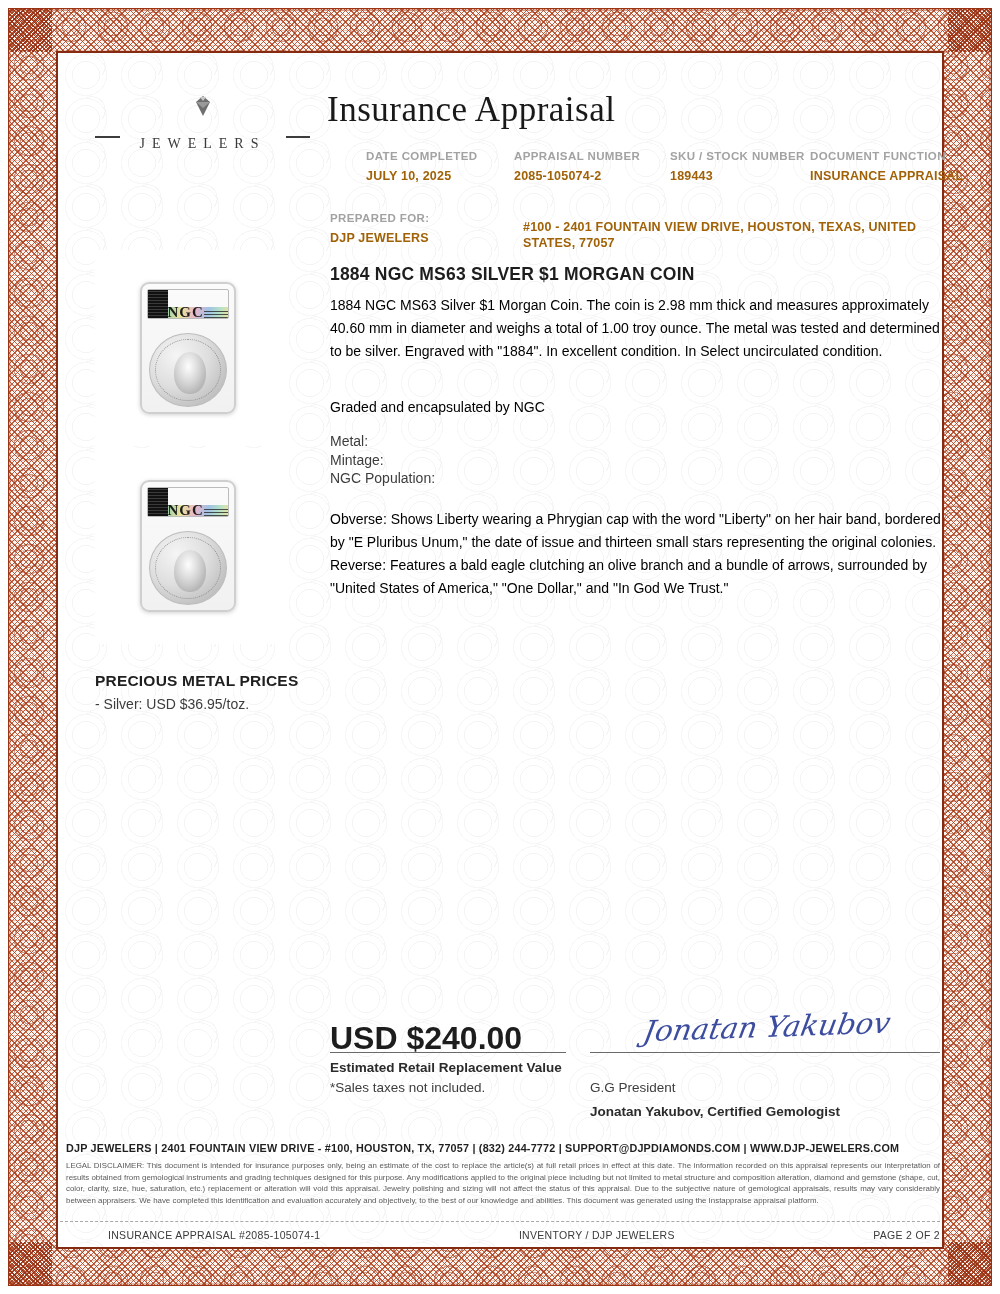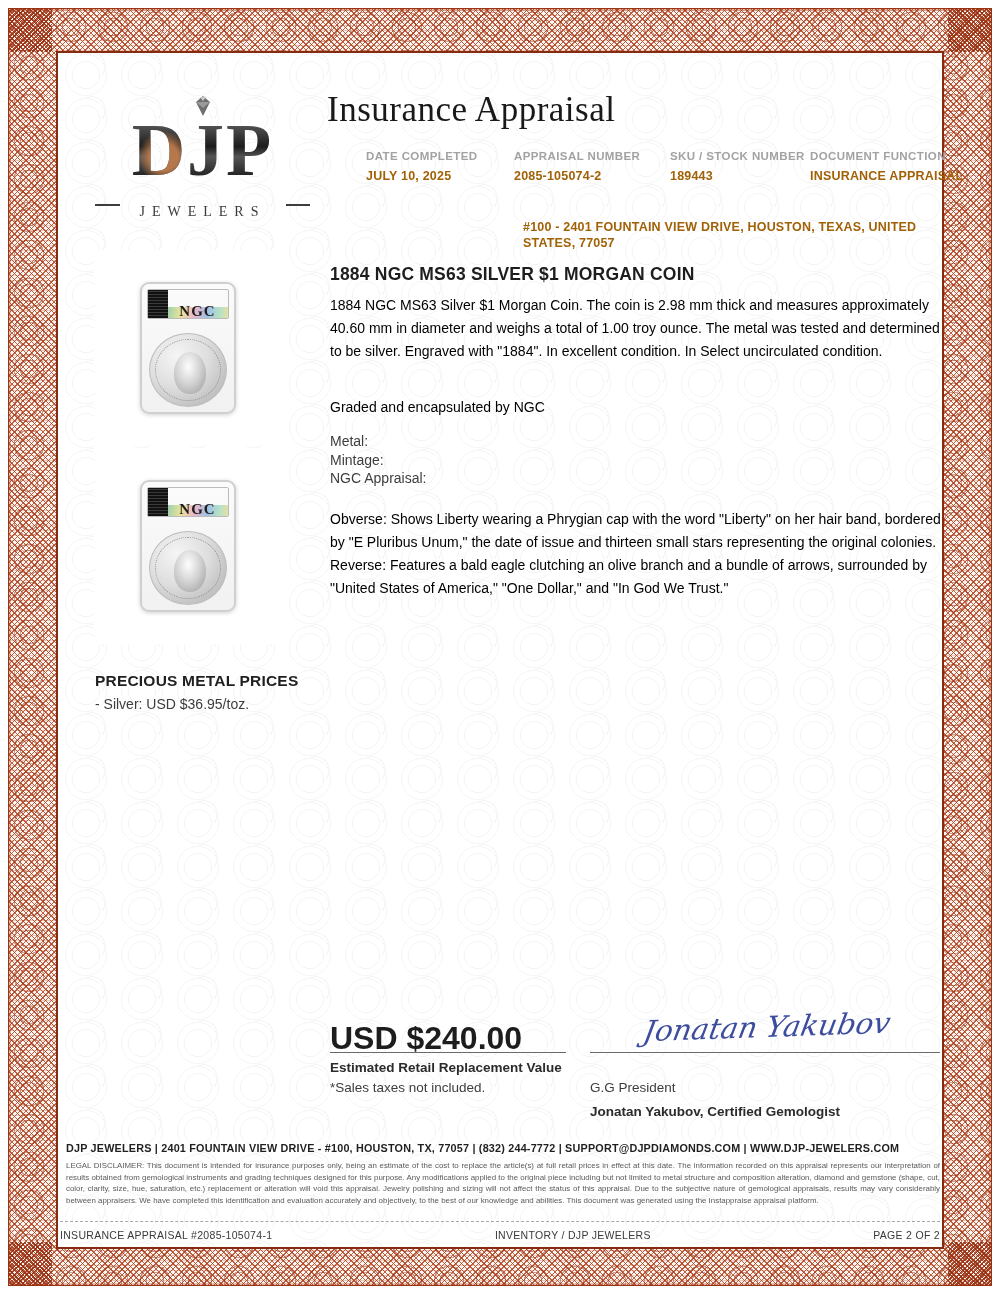--- a/index.html
+++ b/index.html
@@ -80,21 +80,21 @@
   .slab-barcode {
     width:20px; height:100%;
     background-image:
       repeating-linear-gradient(0deg,#111 0 2px, #3a3a3a 2px 3px),
       repeating-linear-gradient(90deg,#161616 0 2px, #333 2px 4px);
     background-color:#141414;
   }
   .slab-holo {
     flex:1; position:relative;
     background:linear-gradient(100deg,#9ecfae 0%,#e9e49a 22%,#eab6c9 45%,#9fc2e6 66%,#b5e2c6 85%,#e8e0a0 100%);
-    display:flex; flex-direction:column; align-items:center; justify-content:center;margin-top:17px;
+    display:flex; flex-direction:row; align-items:center; justify-content:center;margin-top:17px;
   }
   .ngc-text { font-family:"Liberation Serif", serif; font-weight:bold; font-size:15px; color:#1d1d1d; letter-spacing:1px; line-height:1; }
   .cert-lines { width:80%; height:7px; margin-top:3px;
     background-image:repeating-linear-gradient(0deg, rgba(40,40,40,.8) 0 1px, transparent 1px 3px); }
   .slab-coin {
     width:78px; height:78px; border-radius:50%; margin-top:14px;
     background:radial-gradient(circle at 35% 30%, #f5f5f5 0%, #dedede 45%, #c2c2c2 75%, #adadad 100%);
     border:1px solid #bdbdbd; position:relative;
   }
   .slab-coin::before { content:""; position:absolute; inset:5px; border-radius:50%;
@@ -124,21 +124,21 @@
     transform:skewX(-12deg) rotate(-2deg); }
   .sig-rule { left:590px; top:1052px; width:350px; height:1px; background:#6a6a6a; }
   .sig-name { left:590px; top:1104px; font-size:13.5px; font-weight:bold; color:#2b2b2b; }
   .sig-title { left:590px; top:1080px; font-size:13.5px; color:#3d3d3d; }
 
   
   .contact { left:66px; top:1142px; width:872px; font-size:10.8px; font-weight:bold; color:#1f1f1f; letter-spacing:.2px; }
   .disclaimer { left:66px; top:1160px; width:874px; font-size:7.9px; line-height:11.5px; color:#5a5a5a; text-align:justify; }
   .pagebar { left:60px; top:1221px; width:880px; border-top:1px dashed #a8a8a8; padding-top:7px;
     display:flex; justify-content:space-between; align-items:center; }
-  .pagebar span { font-size:10.5px; color:#3a3a3a; letter-spacing:.3px; }
+  .pagebar span { font-size:10.5px; color:#3a3a3a; letter-spacing:.3px;margin-left:48px; }
 </style>
 </head>
 <body>
 
 <div class="page">
 
   <div class="band"></div>
   <div class="corner tl"></div>
   <div class="corner tr"></div>
   <div class="corner bl"></div>
@@ -147,21 +147,20 @@
   <div class="sheet"></div>
 
   <div class="content">
 
     <div class="abs logo">
       <svg class="logo-diamond" width="30" height="20" viewBox="0 0 30 20">
         <polygon points="15,0 22,6 15,20 8,6" fill="#6f6f6f"></polygon>
         <polygon points="8,6 22,6 15,12" fill="#9a9a9a"></polygon>
         <polygon points="12,1 18,1 15,5" fill="#c9c9c9"></polygon>
       </svg>
-      <div class="logo-djp">DJP</div>
       <div class="logo-sub">
         <span class="rule"></span>
         <span class="txt">JEWELERS</span>
         <span class="rule"></span>
       </div>
     </div>
 
     <div class="abs doc-title">Insurance Appraisal</div>
 
     <div class="abs meta-col" style="left:330px;">
@@ -174,20 +173,24 @@
     </div>
     <div class="abs meta-col" style="left:634px;">
       <div class="meta-label">SKU / STOCK NUMBER</div>
       <div class="meta-value">189443</div>
     </div>
     <div class="abs meta-col" style="left:774px;">
       <div class="meta-label">DOCUMENT FUNCTION</div>
       <div class="meta-value">INSURANCE APPRAISAL</div>
     </div>
 
+    <div class="abs" style="left:330px; top:212px; width:180px;">
+      <div class="meta-label">PREPARED FOR:</div>
+      <div class="meta-value">DJP JEWELERS</div>
+    </div>
     <div class="abs" style="left:523px; top:212px; width:440px;">
       <div class="meta-value" style="width:432px; line-height:16px;">#100 - 2401 FOUNTAIN VIEW DRIVE, HOUSTON, TEXAS, UNITED STATES, 77057</div>
     </div>
 
     <div class="abs coin-photo" style="top:250px;">
       <div class="slab">
         <div class="slab-label">
           <div class="slab-barcode"></div>
           <div class="slab-holo">
             <div class="ngc-text">NGC</div>
@@ -209,21 +212,21 @@
         <div class="slab-coin"></div>
       </div>
     </div>
 
     <div class="abs item-title">1884 NGC MS63 SILVER $1 MORGAN COIN</div>
     <div class="abs body-text item-desc">1884 NGC MS63 Silver $1 Morgan Coin. The coin is 2.98 mm thick and measures approximately 40.60 mm in diameter and weighs a total of 1.00 troy ounce. The metal was tested and determined to be silver. Engraved with "1884". In excellent condition. In Select uncirculated condition.</div>
     <div class="abs body-text item-graded">Graded and encapsulated by NGC</div>
     <div class="abs item-specs">
       <div>Metal:</div>
       <div>Mintage:</div>
-      <div>NGC Appraisal:</div>
+      <div>NGC Population:</div>
     </div>
     <div class="abs body-text item-details">Obverse: Shows Liberty wearing a Phrygian cap with the word "Liberty" on her hair band, bordered by "E Pluribus Unum," the date of issue and thirteen small stars representing the original colonies. Reverse: Features a bald eagle clutching an olive branch and a bundle of arrows, surrounded by "United States of America," "One Dollar," and "In God We Trust."</div>
 
     <div class="abs pm-heading">PRECIOUS METAL PRICES</div>
     <div class="abs pm-line">- Silver: USD $36.95/toz.</div>
 
     <div class="abs usd-amount">USD $240.00</div>
     <div class="abs usd-rule"></div>
     <div class="abs usd-label">Estimated Retail Replacement Value</div>
     <div class="abs usd-note">*Sales taxes not included.</div>

